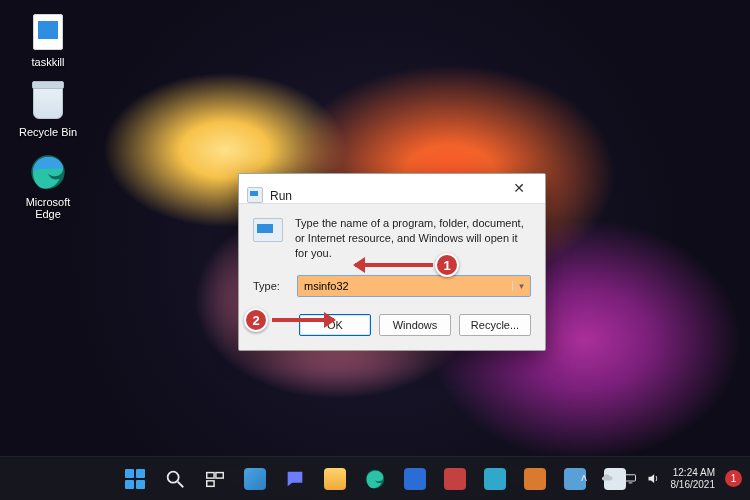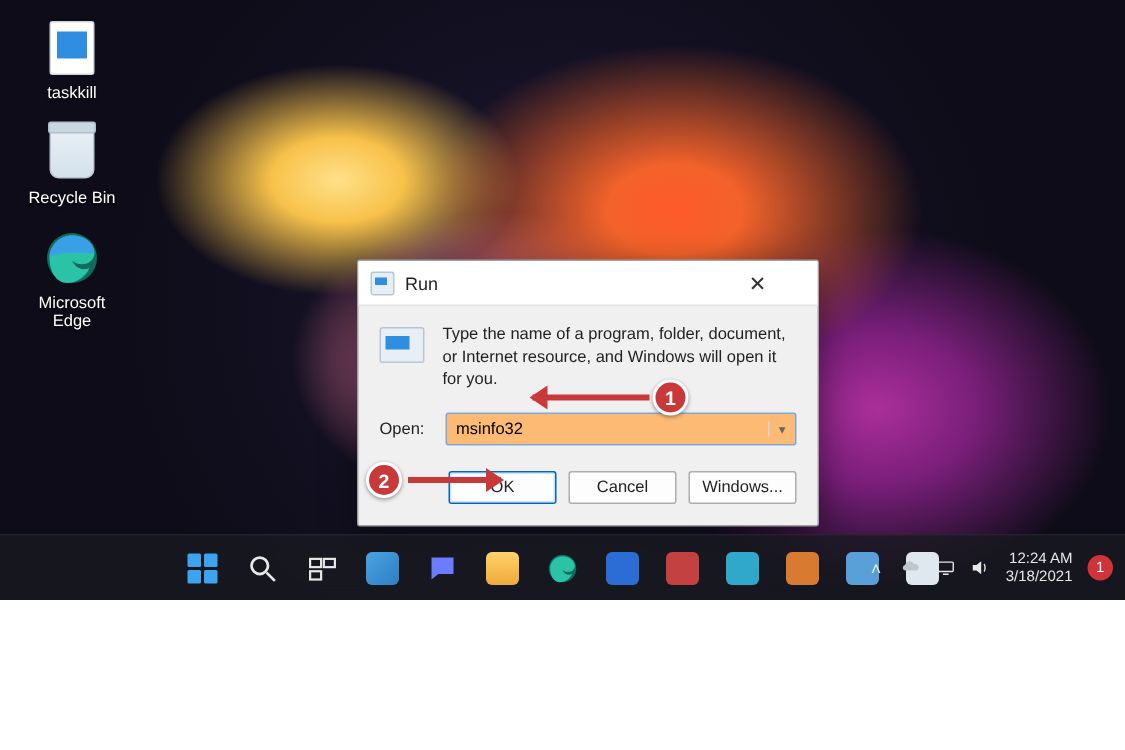--- a/index.html
+++ b/index.html
@@ -1,21 +1,21 @@
 <!DOCTYPE html>
 <html><head>
 <meta charset="utf-8">
 <style>
 * { margin: 0; padding: 0; box-sizing: border-box; font-family: "Segoe UI", Tahoma, sans-serif; }
 html, body { width: 750px; height: 500px; overflow: hidden; }
 
 
 .desktop {
   position: relative;
-  width: 750px; height: 400px;
+  width: 750px; height: 500px;
   background:
     radial-gradient(ellipse 300px 200px at 60% 35%, #ff5a2a 0%, #f2622a 15%, rgba(255,90,42,0) 55%),
     radial-gradient(ellipse 260px 180px at 45% 60%, #ffb3c9 0%, #e6749a 20%, rgba(230,116,154,0) 55%),
     radial-gradient(ellipse 220px 140px at 30% 30%, #ffe08a 0%, #f7c24a 20%, rgba(247,194,74,0) 55%),
     radial-gradient(ellipse 260px 200px at 78% 68%, #aa2f9a 0%, #7a1f7a 25%, rgba(122,31,122,0) 60%),
     radial-gradient(circle at 50% 50%, #1a1730 0%, #0e0c18 70%);
 }
 
 
 .desktop-icons { position: absolute; top: 12px; left: 12px; display: flex; flex-direction: column; gap: 14px; }
@@ -34,21 +34,21 @@
 .run-dialog {
   position: absolute;
   left: 238px; top: 173px;
   width: 308px; height: 178px;
   background: #f0f0f0;
   border: 1px solid #a0a0a0;
   box-shadow: 0 8px 24px rgba(0,0,0,.45);
   border-radius: 2px;
   display: flex; flex-direction: column;
 }
-.run-titlebar { height: 30px; background: #fff; display: flex; align-items: center; padding: 0 20px 0 8px; border-bottom: 1px solid #e0e0e0; }
+.run-titlebar { height: 30px; background: #fff; display: flex; align-items: flex-end; padding: 0 6px 0 8px; border-bottom: 1px solid #e0e0e0; }
 .run-titlebar .ticon { width:16px; height:16px; background:#e8eef6; border:1px solid #b8c6d4; border-radius:2px; margin-right:7px; position:relative; }
 .run-titlebar .ticon::after { content:""; position:absolute; left:2px; top:3px; width:8px; height:5px; background:#2f8ee0; }
 .run-titlebar .title { font-size: 12px; color:#222; flex:1; }
 .run-titlebar .close { width: 40px; height: 30px; display:flex; align-items:center; justify-content:center; font-size:14px; color:#333; cursor:pointer; }
 
 .run-body { padding: 12px 14px 0 14px; flex:1; }
 .run-row1 { display:flex; gap:12px; align-items:flex-start; }
 .run-row1 .bigicon { width:30px; height:24px; background:#e8eef6; border:1px solid #b8c6d4; border-radius:2px; position:relative; flex-shrink:0; margin-top:2px; }
 .run-row1 .bigicon::after { content:""; position:absolute; left:3px; top:5px; width:16px; height:9px; background:#2f8ee0; }
 .run-row1 .desc { font-size: 11px; color:#222; line-height:1.35; }
@@ -134,31 +134,31 @@
       <div class="ticon"></div>
       <div class="title">Run</div>
       <div class="close">✕</div>
     </div>
     <div class="run-body">
       <div class="run-row1">
         <div class="bigicon"></div>
         <div class="desc">Type the name of a program, folder, document, or Internet resource, and Windows will open it for you.</div>
       </div>
       <div class="run-row2">
-        <div class="openlbl">Open:</div>
+        <div class="openlbl">Type:</div>
         <div class="combo">
           <input type="text" value="msinfo32" style="">
           <div class="dd">▾</div>
         </div>
       </div>
     </div>
     <div class="run-buttons">
       <button class="primary">OK</button>
-      <button>Cancel</button>
-      <button>Windows...</button>
+      <button>Windows</button>
+      <button>Recycle...</button>
     </div>
   </div>
 
   <div class="anno-circle" style="left:435px; top:253px;">1</div>
   <div class="arrow left" style="left:355px; top:263px; width:78px;"></div>
 
   <div class="anno-circle" style="left:244px; top:308px;">2</div>
   <div class="arrow" style="left:272px; top:318px; width:62px;"></div>
 
   <div class="taskbar">
@@ -237,19 +237,19 @@
           </div>
         <div class="ic">
             <svg viewBox="0 0 24 24">
               <path d="M4 9h4l5-4v14l-5-4H4z" fill="#e8e8e8"></path>
               <path d="M16 8c1.5 1.5 1.5 6.5 0 8" fill="none" stroke="#e8e8e8" stroke-width="1.5"></path>
             </svg>
           </div>
       </div>
       <div class="clock">
         <div>12:24 AM</div>
-        <div>3/18/2021</div>
+        <div>8/16/2021</div>
       </div>
       <div class="actioncount">1</div>
     </div>
   </div>
 
 </div>
 
 </body></html>

